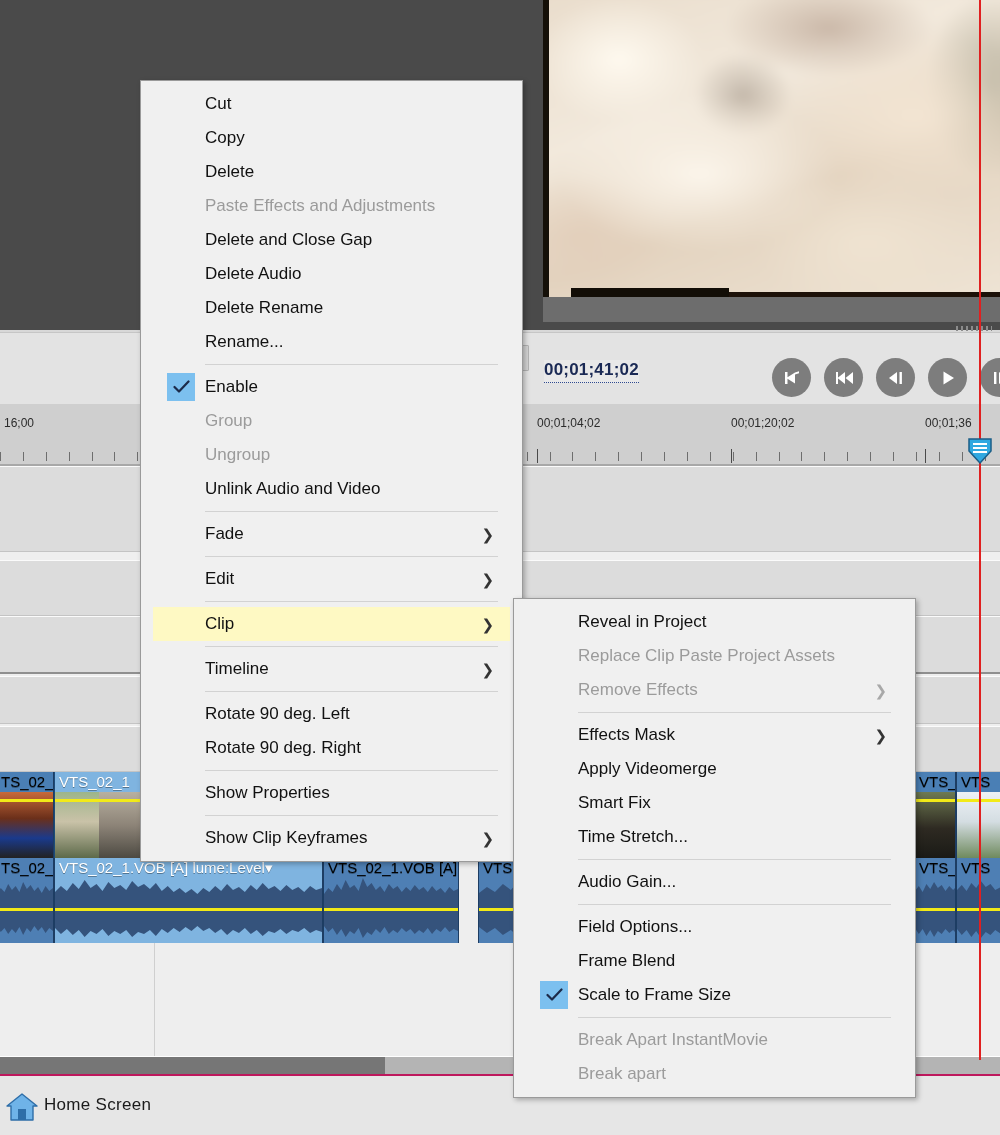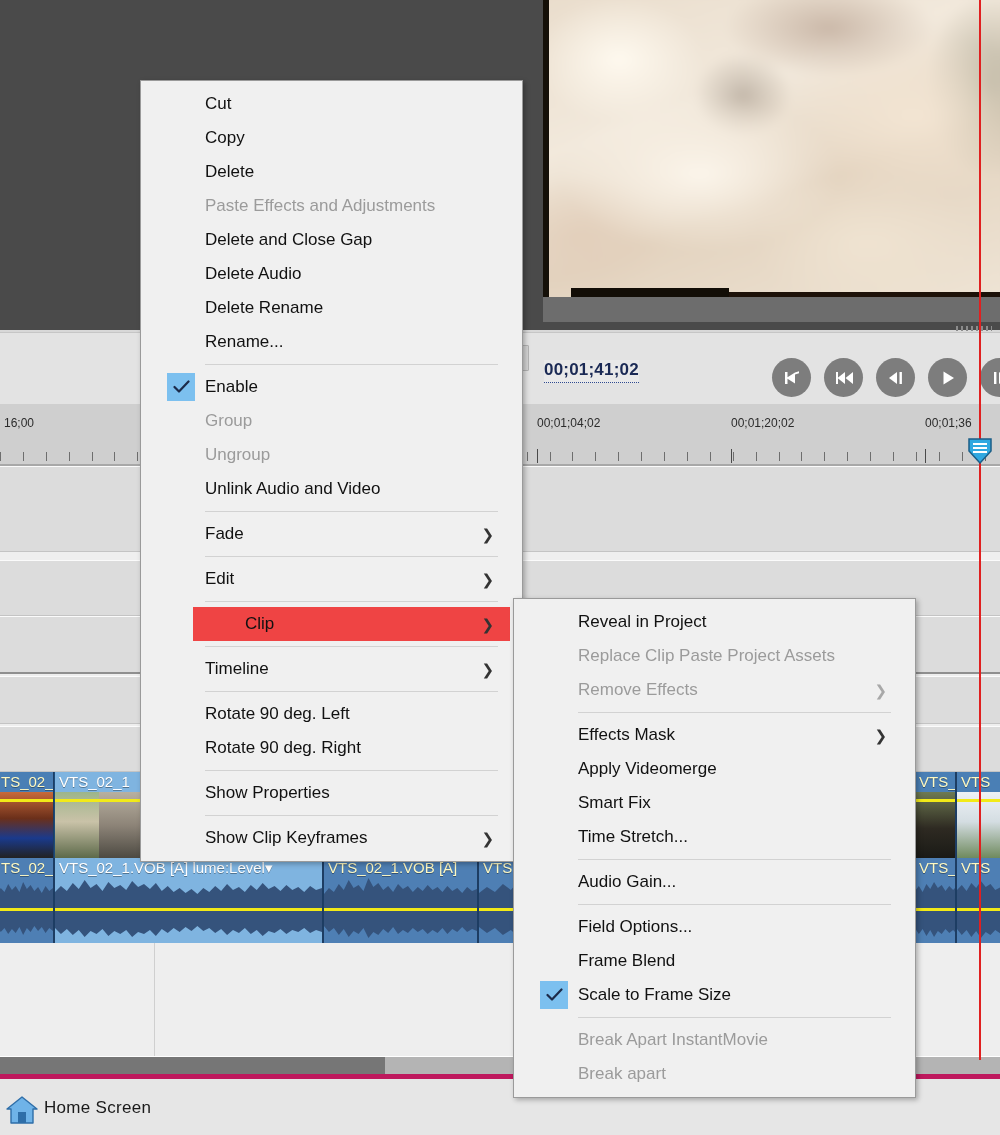--- a/index.html
+++ b/index.html
@@ -129,21 +129,21 @@
     background: #4a7fb5;
     border-left: 1px solid #1d3d63; border-right: 1px solid #1d3d63;
     overflow: hidden;
   }
   .clip.sel { background: #7fb4e0; border-color: #1d4b7a; }
   .clip-label {
     position: absolute; left: 4px; top: 1px;
     font-size: 15px; color: #ffffff; white-space: nowrap;
     text-shadow: 0 1px 0 rgba(0,0,0,.35);
   }
-  .clip-label.dim { color: #fef9c3; }
+  .clip-label.dim { color: #000000; }
   .clip-thumbs {
     position: absolute; left: 0; top: 20px; width: 100%; height: 66px;
     display: flex;
   }
   .thumb { flex: 1 1 0; height: 66px; }
   .clip-yellowline {
     position: absolute; left: 0; top: 27px; width: 100%; height: 3px; background: #f2ea18;
   }
 
   .aclip {
@@ -174,21 +174,21 @@
     position: absolute; left: 0; top: 1056px; width: 1000px; height: 18px;
     background: #b4b4b4; border-top: 1px solid #fff;
   }
   .hscroll-thumb {
     position: absolute; left: 0; top: 0; width: 385px; height: 18px; background: #767676;
   }
 
   
   .statusbar {
     position: absolute; left: 0; top: 1074px; width: 1000px; height: 61px;
-    background: #e6e6e6; border-top: 5px solid #be185d;
+    background: #e6e6e6; border-top: 2px solid #be185d;
   }
   .home-label {
     position: absolute; left: 44px; top: 19px; font-size: 17px; color: #1a1a1a;
     letter-spacing: .3px;
   }
   .home-icon { position: absolute; left: 6px; top: 16px; }
 
   
   .menu {
     position: absolute; z-index: 100;
@@ -199,21 +199,21 @@
   }
   #main-menu { left: 140px; top: 80px; width: 383px; }
   #sub-menu  { left: 513px; top: 598px; width: 403px; }
 
   .mi {
     position: relative; height: 34px; display: flex; align-items: center;
     padding-left: 52px; padding-right: 26px;
     font-size: 17px; color: #111111; white-space: nowrap;
   }
   .mi.dim { color: #9b9b9b; }
-  .mi.hl { background: #ef4444; margin-left: 40px; }
+  .mi.hl { background: #fef9c3; }
   .mi .arrow {
     position: absolute; right: 16px; top: 50%; transform: translateY(-50%);
     font-size: 15px; color: #333; line-height: 1;
   }
   .mi.dim .arrow { color: #a8a8a8; }
   .sep { height: 1px; background: #d2d2d2; margin: 5px 12px 5px 52px; }
   .check-box {
     position: absolute; left: 14px; top: 50%; transform: translateY(-50%);
     width: 28px; height: 28px; background: #7cc0ef;
     display: flex; align-items: center; justify-content: center;
@@ -364,21 +364,21 @@
 
       <div class="aclip sel" style="left:54px;width:269px">
         <div class="clip-label"><span>VTS_02_1.VOB [A] lume:Level</span><span>▾</span></div>
         <svg class="wave-shape" viewBox="0 0 270 85" preserveAspectRatio="none">
           <path d="M0 50 L0 34 L6 28 L12 33 L18 25 L24 31 L30 22 L36 30 L42 26 L48 33 L54 24 L60 30 L66 27 L72 32 L78 23 L84 29 L90 26 L96 31 L102 25 L108 33 L114 28 L120 34 L126 30 L132 35 L138 31 L144 36 L150 30 L156 34 L162 28 L168 33 L174 26 L180 32 L186 29 L192 34 L198 27 L204 32 L210 25 L216 31 L222 28 L228 33 L234 27 L240 32 L246 29 L252 34 L258 28 L264 32 L270 30 L270 50 Z" fill="#35537c"></path>
           <path d="M0 53 L0 70 L6 76 L12 71 L18 77 L24 72 L30 79 L36 73 L42 76 L48 71 L54 78 L60 73 L66 76 L72 72 L78 79 L84 74 L90 76 L96 72 L102 78 L108 71 L114 75 L120 70 L126 74 L132 69 L138 73 L144 68 L150 73 L156 70 L162 75 L168 71 L174 77 L180 72 L186 75 L192 70 L198 76 L204 72 L210 78 L216 73 L222 75 L228 71 L234 76 L240 72 L246 74 L252 70 L258 75 L264 72 L270 74 L270 53 Z" fill="#35537c"></path>
         </svg>
         <div class="aclip-yellow"></div>
       </div>
 
-      <div class="aclip" style="left:323px;width:155px">
+      <div class="aclip" style="left:323px;width:136px">
         <div class="clip-label dim">VTS_02_1.VOB [A]</div>
         <svg class="wave-shape" viewBox="0 0 155 85" preserveAspectRatio="none">
           <path d="M0 50 L0 36 L5 30 L10 34 L15 26 L20 32 L25 22 L30 30 L35 27 L40 33 L45 20 L50 29 L55 25 L60 32 L65 28 L70 34 L75 26 L80 31 L85 28 L90 34 L95 29 L100 33 L105 27 L110 32 L115 29 L120 34 L125 28 L130 33 L135 30 L140 35 L145 29 L150 33 L155 31 L155 50 Z" fill="#35537c"></path>
           <path d="M0 53 L0 68 L5 74 L10 70 L15 77 L20 71 L25 79 L30 73 L35 76 L40 70 L45 80 L50 74 L55 77 L60 71 L65 75 L70 69 L75 76 L80 72 L85 75 L90 70 L95 74 L100 71 L105 76 L110 72 L115 75 L120 70 L125 76 L130 71 L135 74 L140 69 L145 74 L150 71 L155 73 L155 53 Z" fill="#35537c"></path>
         </svg>
         <div class="aclip-yellow"></div>
       </div>
 
       <div class="aclip" style="left:478px;width:436px">
         <div class="clip-label dim">VTS</div>

